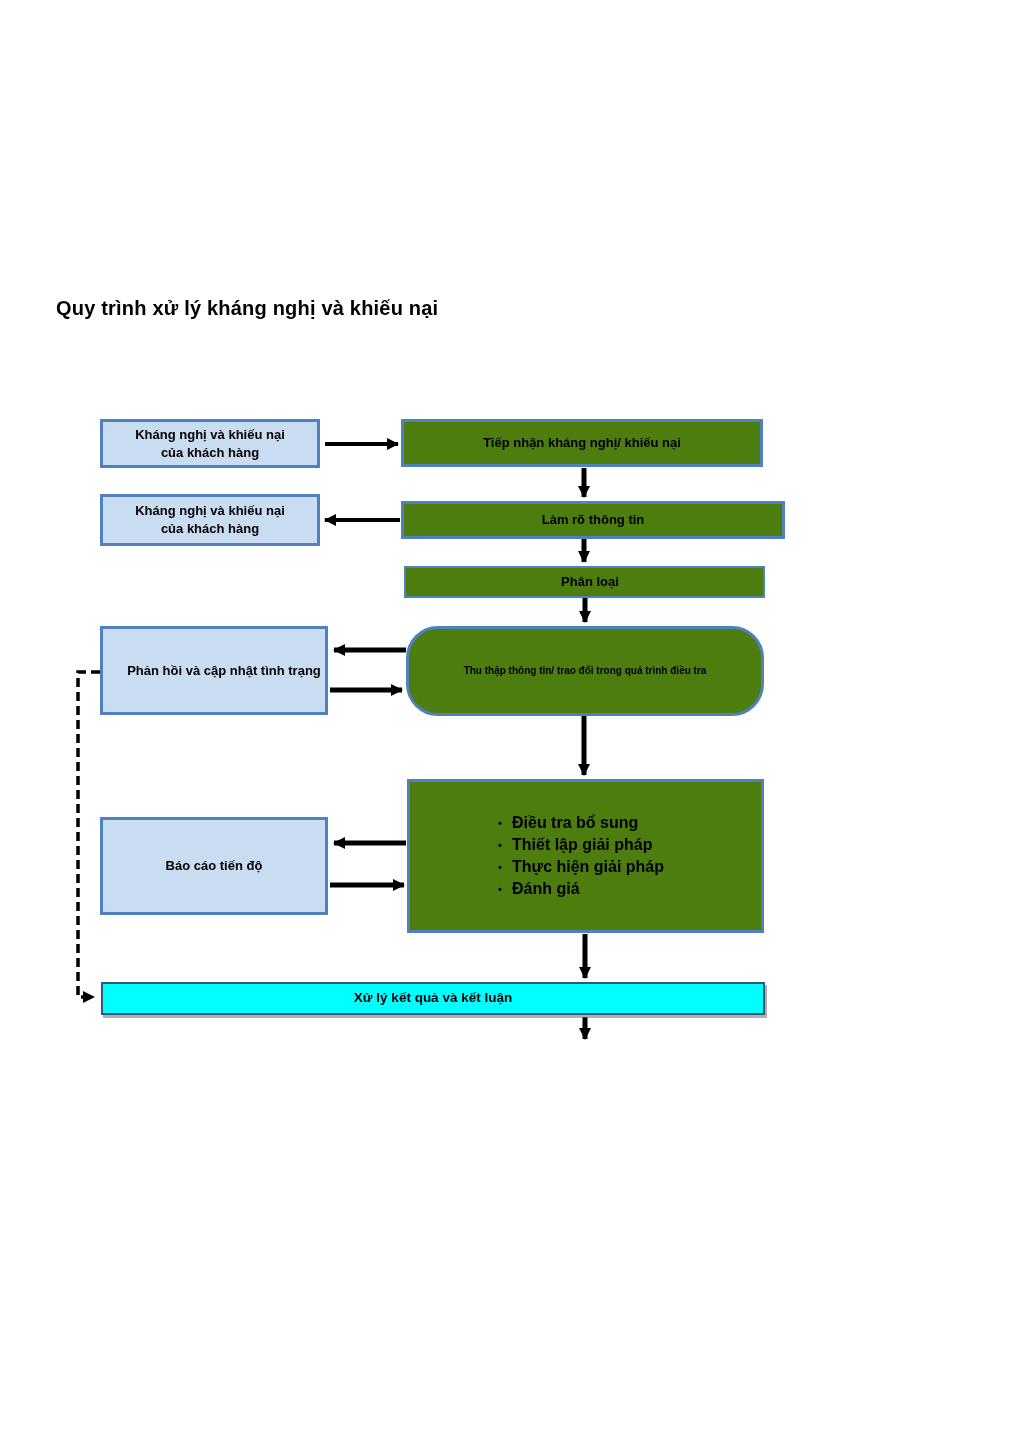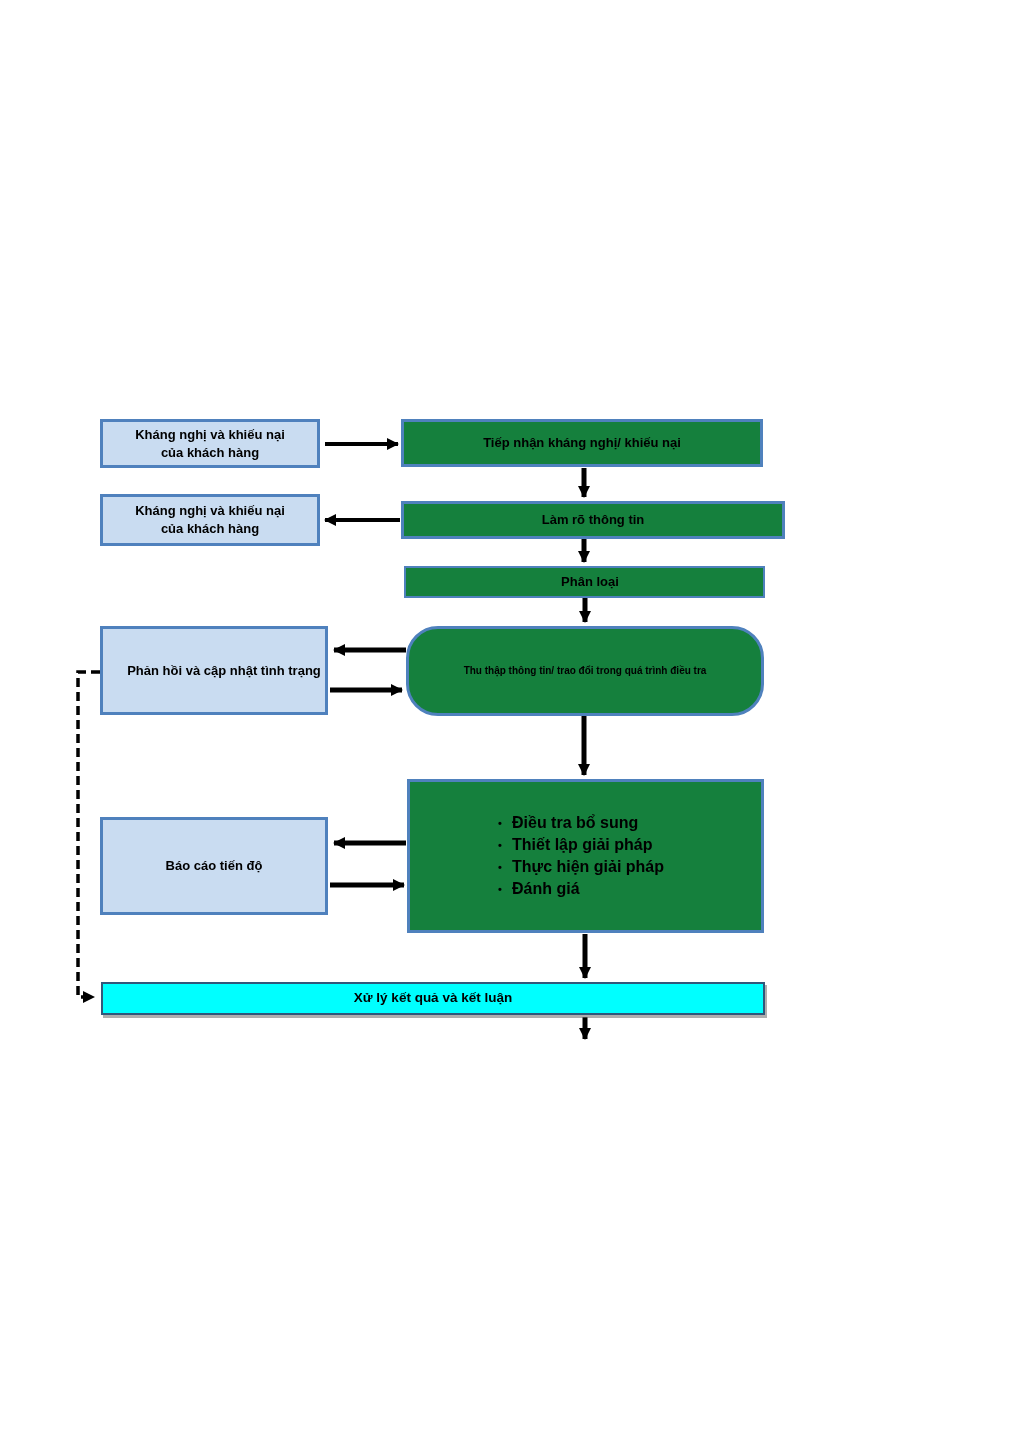--- a/index.html
+++ b/index.html
@@ -17,21 +17,21 @@
   }
   .page-title{
     position:absolute;left:56px;top:297px;margin:0;
     font-size:20px;font-weight:bold;letter-spacing:0.2px;
   }
   .canvas{position:absolute;left:0;top:0;width:1024px;height:1448px;}
   svg.arrows{position:absolute;left:0;top:0;width:1024px;height:1448px;}
   .node{
     position:absolute;box-sizing:border-box;
     display:flex;align-items:center;justify-content:center;
-    background:#15803d;border:3px solid var(--box-border);
+    background:#4d7c0f;border:3px solid var(--box-border);
     font-weight:bold;font-size:13px;line-height:1.35;text-align:center;
   }
   .node .lbl{white-space:pre-line;}
   .node.fill{background:var(--left-box-fill);}
   .node.thin{border-width:2px;}
   .node.nowrap{font-size:10px;border-radius:32px;}
   .node.nowrap .lbl{white-space:nowrap;}
   .node.cyan{
     background:var(--highlight-fill);
     border:2px solid var(--highlight-border);
@@ -48,20 +48,21 @@
   .node.big li::before{
     content:"\2022";display:inline-block;width:14px;
     font-size:11px;vertical-align:1px;
   }
 </style>
 </head>
 <body>
 
 <div class="canvas">
 
+  <h1 class="page-title">Quy trình xử lý kháng nghị và khiếu nại</h1>
 
   <svg class="arrows" viewBox="0 0 1024 1448">
     <defs>
       <marker id="ah" viewBox="0 0 12 12" refX="11" refY="6" markerWidth="12" markerHeight="12" orient="auto" markerUnits="userSpaceOnUse">
         <path d="M0,0 L12,6 L0,12 Z" fill="#000000"></path>
       </marker>
     </defs>
     <path d="M325,444 L398,444" stroke="#000" stroke-width="4" marker-end="url(#ah)"></path>
     <path d="M584,468 L584,497" stroke="#000" stroke-width="5" marker-end="url(#ah)"></path>
     <path d="M400,520 L325,520" stroke="#000" stroke-width="4" marker-end="url(#ah)"></path>

